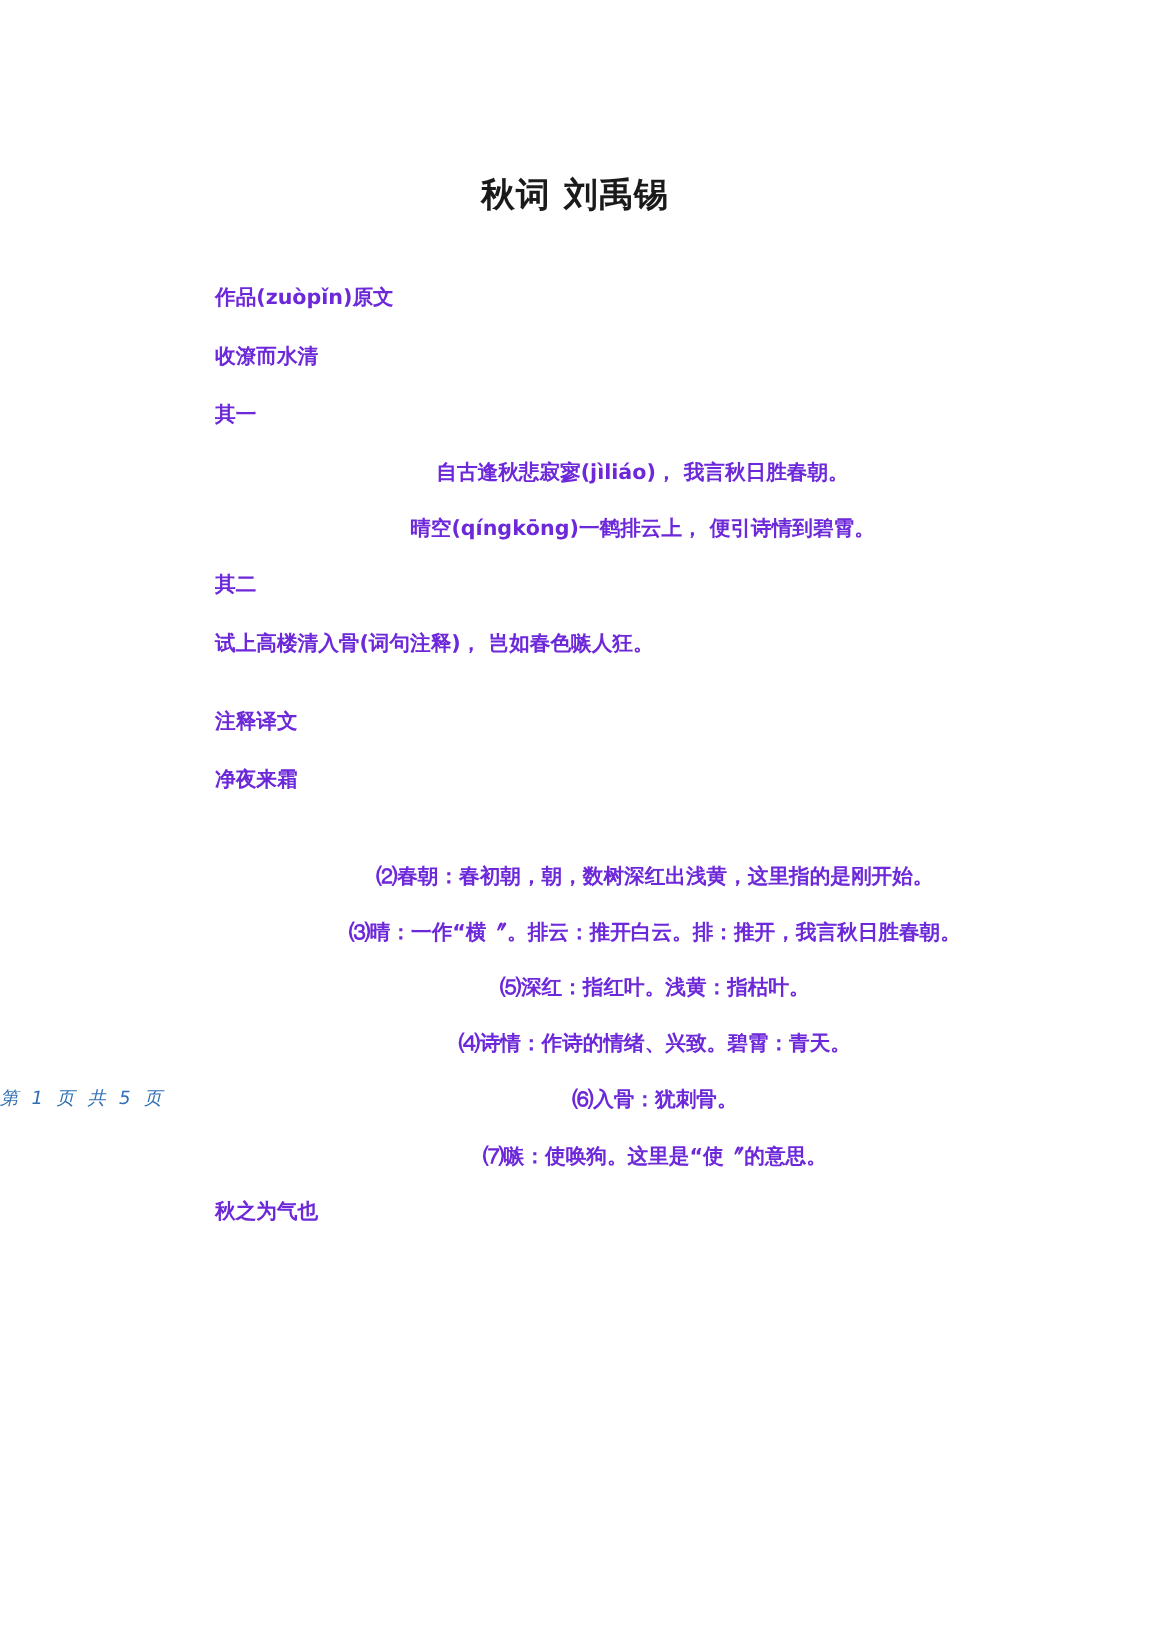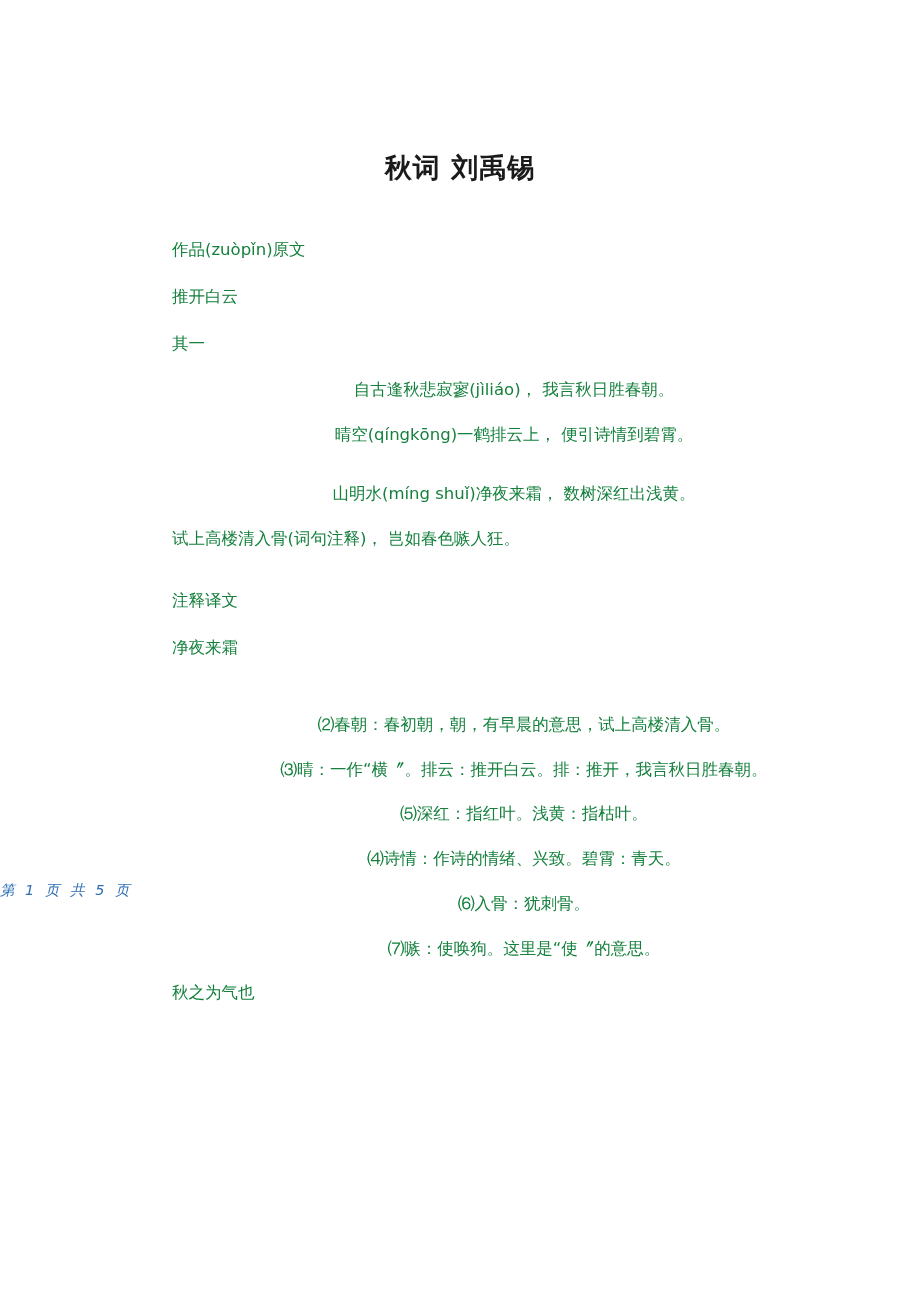--- a/index.html
+++ b/index.html
@@ -13,42 +13,42 @@
     font-family: "Liberation Sans", "DejaVu Sans", sans-serif;
     color: #000000;
     position: relative;
     overflow: hidden;
   }
   .page {
     width: 920px;
     height: 970px;
     position: relative;
     box-sizing: border-box;
-    margin-top: 12px;
   }
   .doc-title {
     text-align: center;
     font-size: 27px;
     font-weight: bold;
     color: #1a1a1a;
     margin: 0;
     padding-top: 138px;
     letter-spacing: 1px;
     font-family: "DejaVu Sans", "Liberation Sans", sans-serif;
   }
   .body-block {
     padding: 0 64px 0 64px;
     margin-top: 52px;
   }
   .line {
     font-size: 16.5px;
     line-height: 1.5;
-    color: #15803d;
+    color: #6d28d9;
     font-family: "DejaVu Sans", "Liberation Sans", sans-serif;
     white-space: pre-wrap;
+    font-weight: bold;
   }
   .indent {
     padding-left: 108px;
   }
   .indent-small {
     padding-left: 128px;
   }
   .hang {
     padding-left: 64px;
     padding-right: 40px;
@@ -79,48 +79,48 @@
 
 <div class="page">
 
   <h1 class="doc-title">秋词 刘禹锡</h1>
 
   <div class="body-block">
 
     <div class="line indent tight">作品(zuòpǐn)原文</div>
     <div class="gap-sm"></div>
 
-    <div class="line indent tight">推开白云</div>
+    <div class="line indent tight">收潦而水清</div>
     <div class="gap-sm"></div>
 
     <div class="line indent tight">其一</div>
     <div class="gap-sm"></div>
 
     <div class="line indent spaced">自古逢秋悲寂寥(jìliáo)， 我言秋日胜春朝。</div>
 
     <div class="line indent spaced">晴空(qíngkōng)一鹤排云上， 便引诗情到碧霄。</div>
 
+    <div class="line indent tight">其二</div>
     <div class="gap-sm"></div>
 
-    <div class="line indent spaced">山明水(míng shuǐ)净夜来霜， 数树深红出浅黄。</div>
 
     <div class="line indent">试上高楼清入骨(词句注释)， 岂如春色嗾人狂。</div>
 
     <div class="gap-lg"></div>
 
     <div class="line indent tight">注释译文</div>
     <div class="gap-sm"></div>
 
     <div class="line indent">净夜来霜</div>
 
     <div class="gap-lg"></div>
 
     <div class="gap-sm"></div>
 
-    <div class="line indent-small spaced">⑵春朝：春初朝，朝，有早晨的意思，试上高楼清入骨。</div>
+    <div class="line indent-small spaced">⑵春朝：春初朝，朝，数树深红出浅黄，这里指的是刚开始。</div>
     <div class="line indent-small spaced">⑶晴：一作“横〞。排云：推开白云。排：推开，我言秋日胜春朝。</div>
     <div class="line indent-small spaced">⑸深红：指红叶。浅黄：指枯叶。</div>
     <div class="line indent-small spaced">⑷诗情：作诗的情绪、兴致。碧霄：青天。</div>
     <div class="line indent-small spaced">⑹入骨：犹刺骨。</div>
     <div class="line indent-small spaced">⑺嗾：使唤狗。这里是“使〞的意思。</div>
 
     <div class="line indent">秋之为气也</div>
 
   </div>
 

